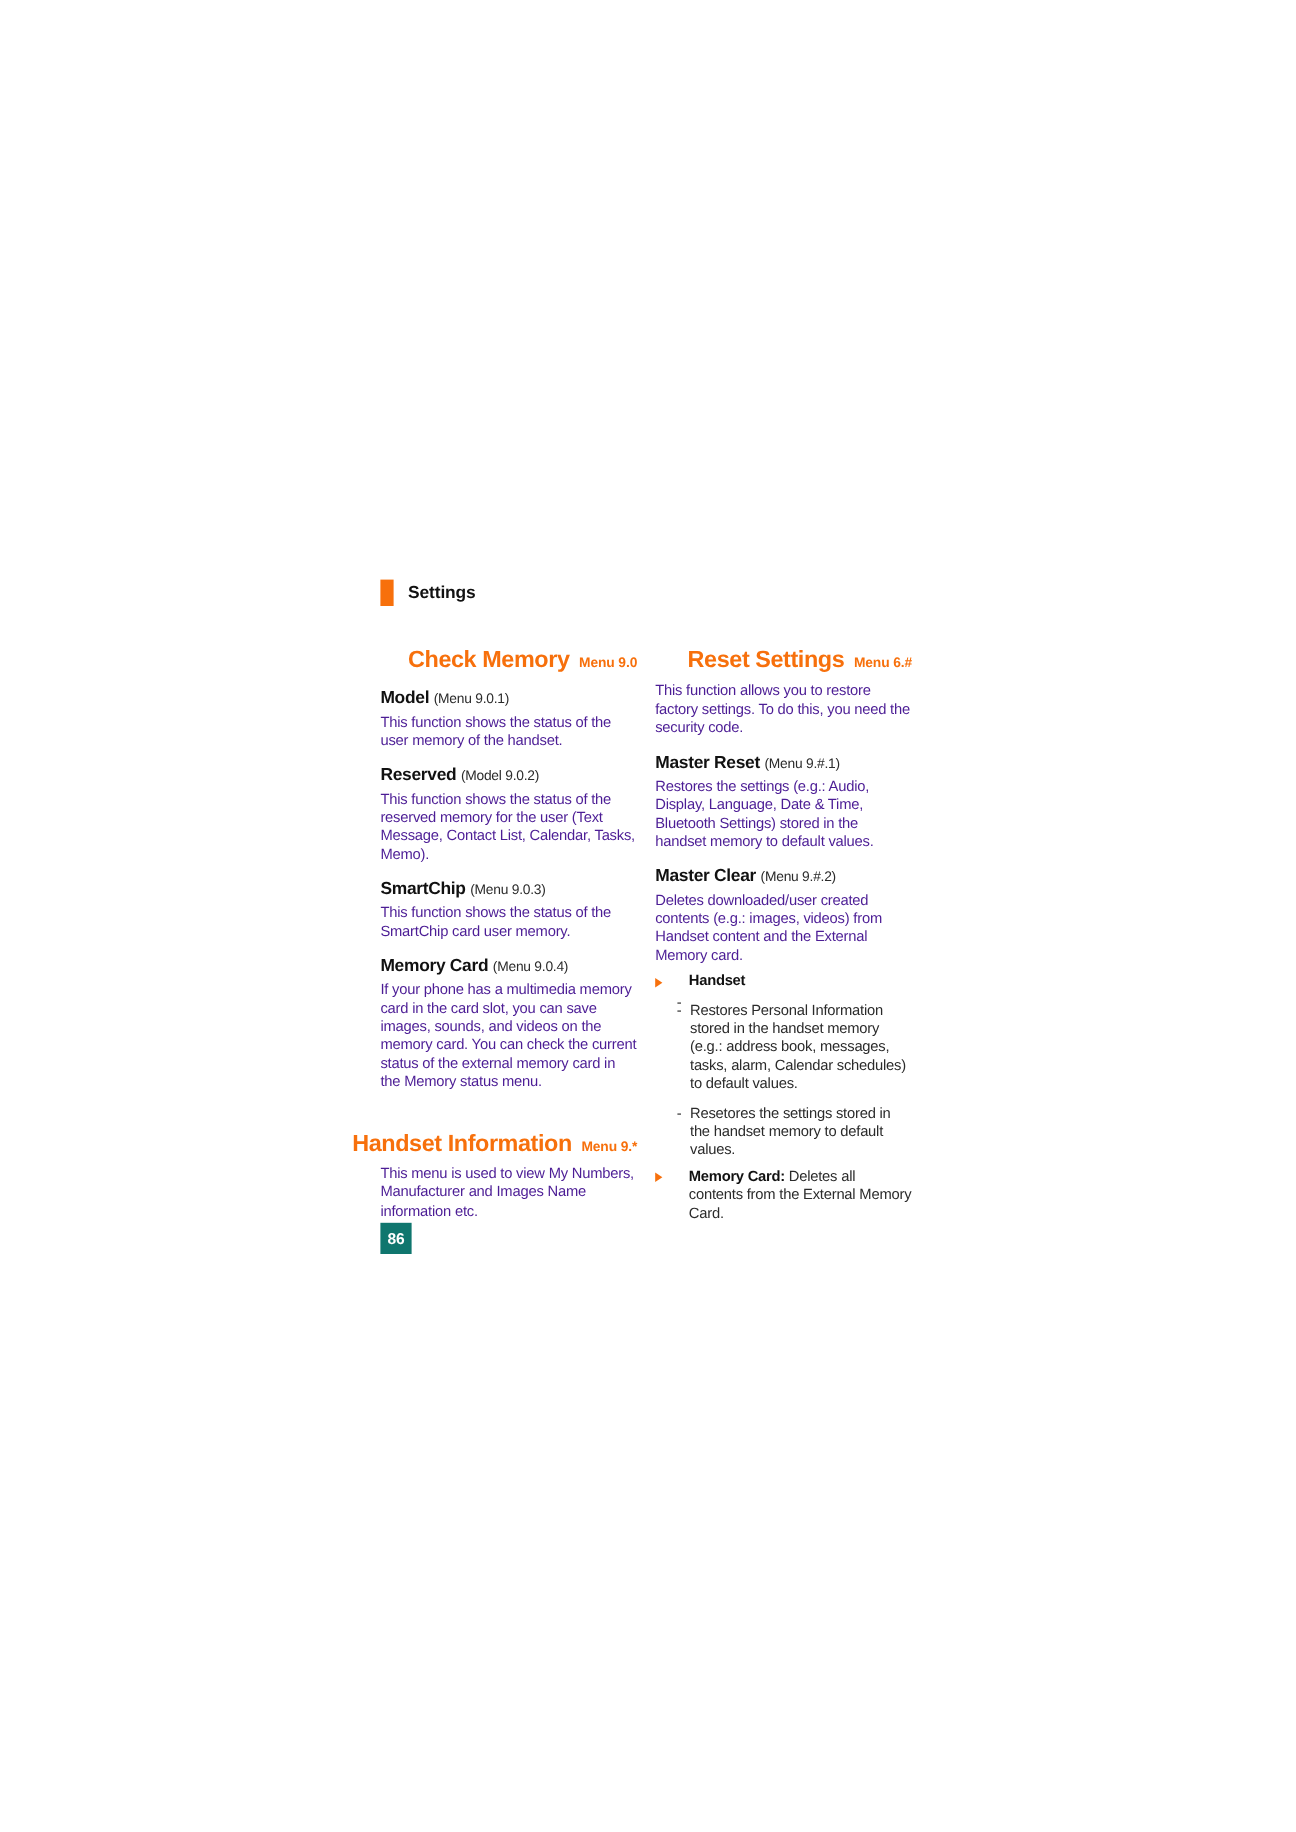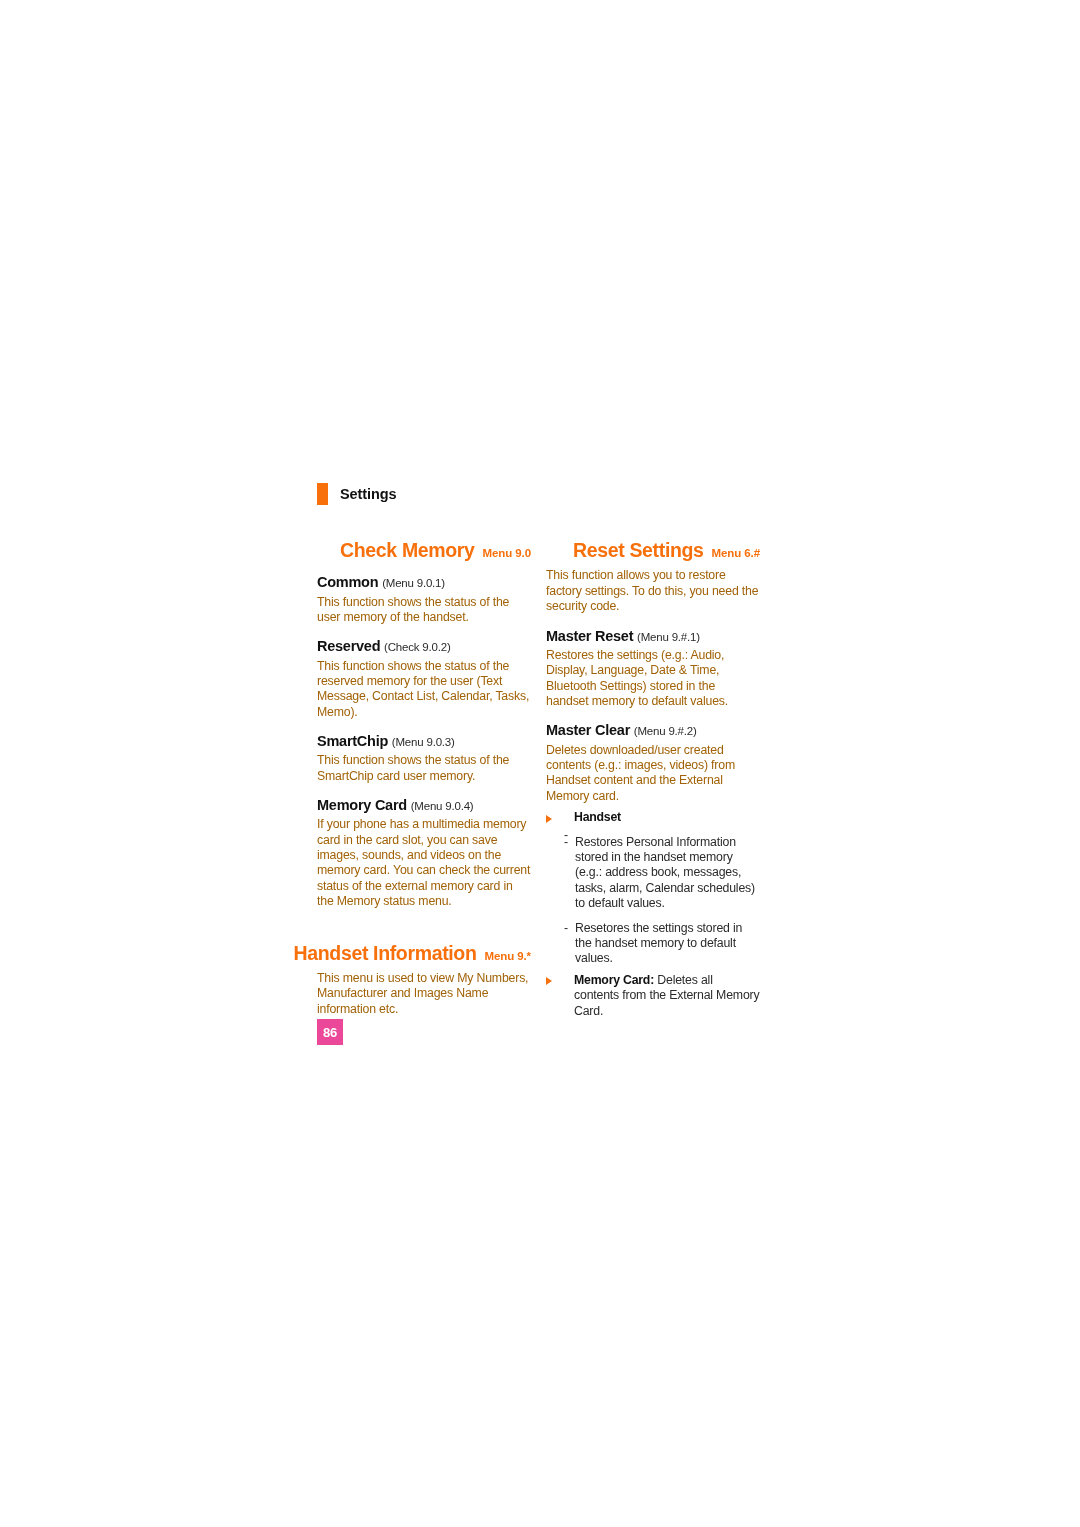--- a/index.html
+++ b/index.html
@@ -106,21 +106,21 @@
     font-weight: normal;
     letter-spacing: -0.2px;
     color: #2b2b2b;
   }
 
   
   p.body {
     font-size: 12.3px;
     line-height: 15.4px;
     letter-spacing: -0.18px;
-    color: #a16207;
+    color: #4c1d95;
     margin: 0 0 6px 0;
   }
 
   
   .bullet {
     position: relative;
     padding-left: 28px;
     margin: 8px 0 2px 0;
     font-size: 12.3px;
     line-height: 15.4px;
@@ -160,21 +160,21 @@
   }
   .dash.last { margin-bottom: 6px; }
 
   
   .folio {
     position: absolute;
     left: 317px;
     top: 1019px;
     width: 26px;
     height: 26px;
-    background: #ec4899;
+    background: #0f766e;
     color: #ffffff;
     font-size: 13px;
     font-weight: bold;
     display: flex;
     align-items: center;
     justify-content: center;
     letter-spacing: -0.2px;
   }
 </style>
 </head>
@@ -189,24 +189,24 @@
 
   <div class="columns">
 
     <div class="col">
 
       <div class="chapter">
         <span class="chapter-title">Check Memory</span>
         <span class="chapter-menu">Menu 9.0</span>
       </div>
 
-      <h3 class="subhead"><span>Common</span> <span class="ref">(Menu 9.0.1)</span></h3>
+      <h3 class="subhead"><span>Model</span> <span class="ref">(Menu 9.0.1)</span></h3>
       <p class="body">This function shows the status of the user memory of the handset.</p>
 
-      <h3 class="subhead"><span>Reserved</span> <span class="ref">(Check 9.0.2)</span></h3>
+      <h3 class="subhead"><span>Reserved</span> <span class="ref">(Model 9.0.2)</span></h3>
       <p class="body">This function shows the status of the reserved memory for the user (Text Message, Contact List, Calendar, Tasks, Memo).</p>
 
       <h3 class="subhead"><span>SmartChip</span> <span class="ref">(Menu 9.0.3)</span></h3>
       <p class="body">This function shows the status of the SmartChip card user memory.</p>
 
       <h3 class="subhead"><span>Memory Card</span> <span class="ref">(Menu 9.0.4)</span></h3>
       <p class="body">If your phone has a multimedia memory card in the card slot, you can save images, sounds, and videos on the memory card. You can check the current status of the external memory card in the Memory status menu.</p>
 
       <div class="chapter spaced">
         <span class="chapter-title">Handset Information</span>

